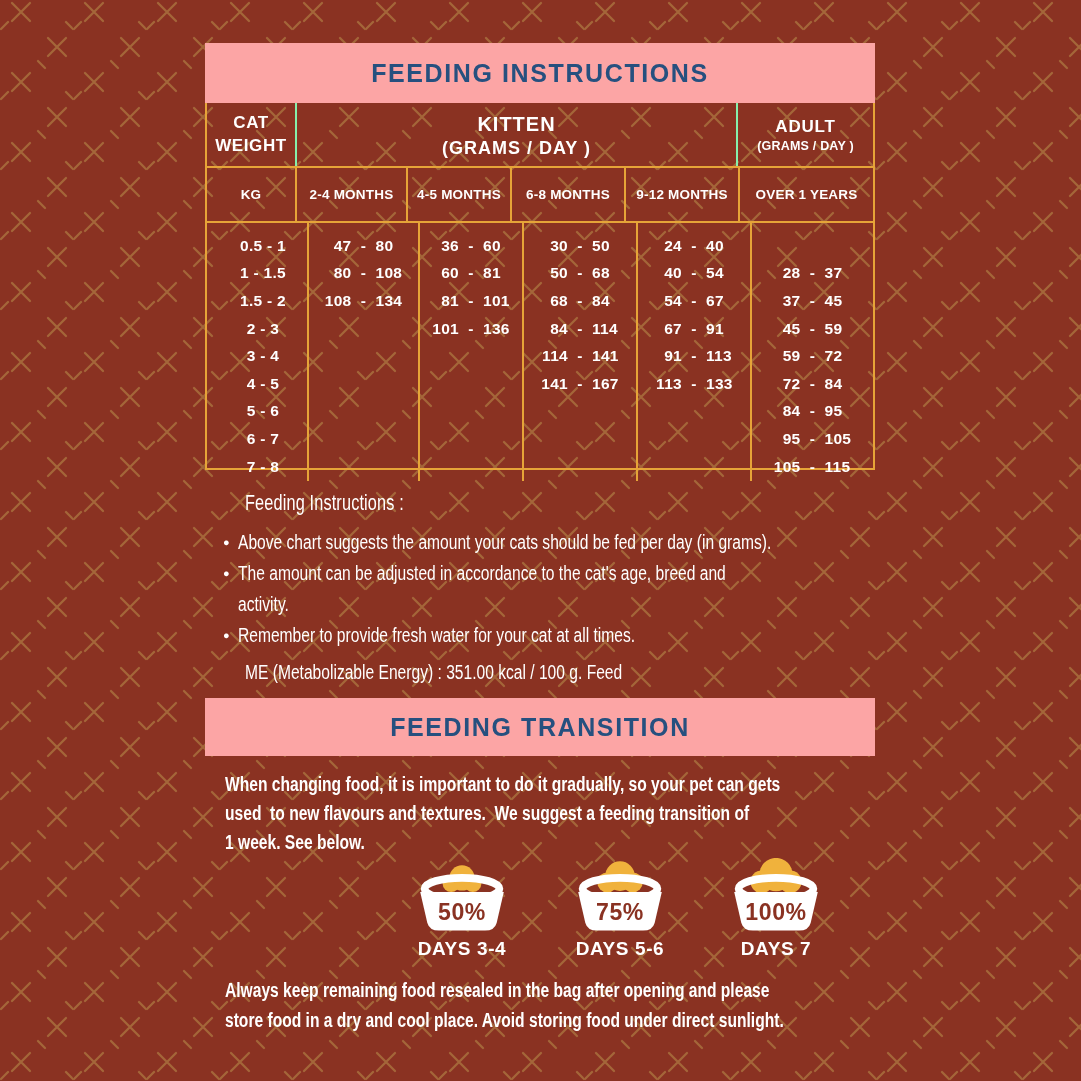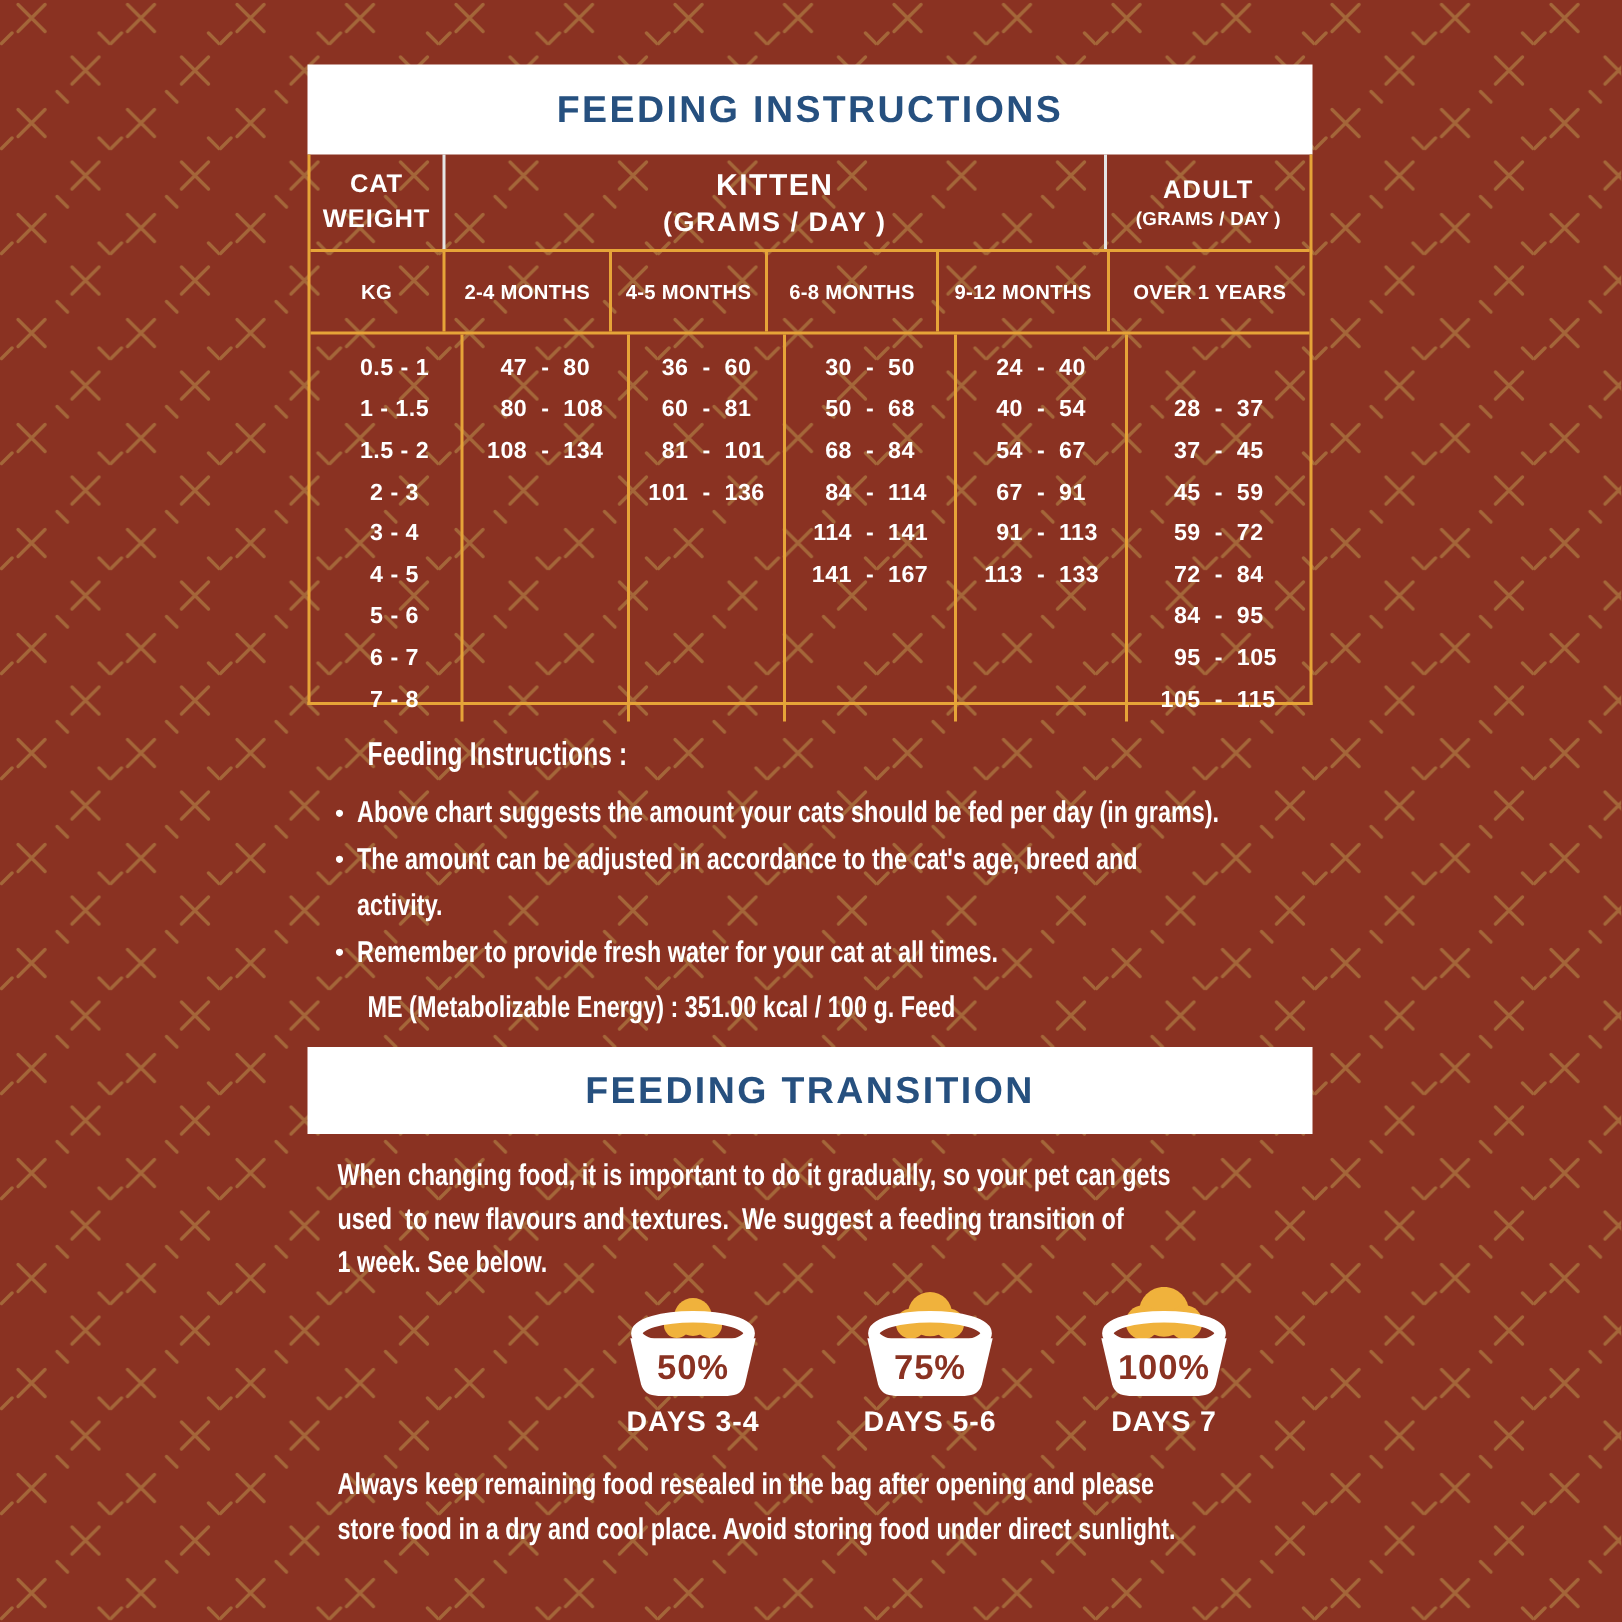--- a/index.html
+++ b/index.html
@@ -9,60 +9,60 @@
     background: #8a3222;
     overflow: hidden;
     font-family: "Liberation Sans", sans-serif;
   }
   .bgpattern { position:absolute; left:0; top:0; }
 
   .sheet { position:absolute; left:205px; top:43px; width:670px; height:1038px; }
 
   .band {
     position:absolute; left:0; width:670px; height:60px;
-    background:#ffffff; display:flex; align-items:center; justify-content:center;
+    background:#fca5a5; display:flex; align-items:center; justify-content:center;
   }
   #band1 { top:0; }
   #band2 { top:655px; height:58px; }
   .band-title {
     color:#26507f; font-weight:bold; font-size:25px; letter-spacing:1.6px;
   }
 
   
   .ftable {
     position:absolute; top:60px; left:0; width:670px; height:367px;
     border-left:2px solid #e6a438; border-right:2px solid #e6a438; border-bottom:2px solid #e6a438;
     color:#fff; font-weight:bold;
   }
   .hrow1 { display:grid; grid-template-columns:90px 441px 1fr; height:65px; border-bottom:2px solid #e6a438; }
   .hrow2 { display:grid; grid-template-columns:90px 111px 104px 114px 114px 1fr; height:55px; border-bottom:2px solid #e6a438; }
   .dgrid { display:grid; grid-template-columns:90px 111px 104px 114px 114px 1fr; height:258px;padding-left:12px; }
   .hcell, .h2cell { display:flex; flex-direction:column; align-items:center; justify-content:center; text-align:center; }
-  .hcell { border-right:2px solid #e5e5e5; }
+  .hcell { border-right:2px solid #86efac; }
   .hcell:last-child { border-right:none; }
   .h2cell { border-right:2px solid #e6a438; font-size:13.5px; letter-spacing:0.2px; }
   .h2cell:last-child { border-right:none; }
   .h-cat div  { font-size:17px; line-height:1.3; letter-spacing:0.6px; }
   .h-kitten .l1 { font-size:20px; letter-spacing:1px; line-height:1.35; }
   .h-kitten .l2 { font-size:18px; letter-spacing:1px; }
   .h-adult .l1 { font-size:17px; letter-spacing:0.8px; line-height:1.35; }
   .h-adult .l2 { font-size:12.5px; letter-spacing:0.2px; }
   .dcol { border-right:2px solid #e6a438; padding-top:9px; }
   .dcol:last-child { border-right:none; }
   .trow {
     height:27.6px; display:flex; align-items:center; justify-content:center;
     font-size:15.5px; letter-spacing:0.3px; color:#fff; font-weight:bold;
   }
   .trow.range { padding:0 11px; }
   .trow.range .n1 { flex:1; text-align:right; }
   .trow.range .dash { width:24px; text-align:center; }
   .trow.range .n2 { flex:1; text-align:left; }
 
   
-  .notes { position:absolute; top:447px; left:0; width:670px; color:#fff; font-weight:bold; }
+  .notes { position:absolute; top:447px; left:0; width:670px; color:#fff; font-weight:normal; }
   .notes-heading {
     margin-left:40px; font-size:22px; letter-spacing:0.2px;
     transform:scaleX(0.74); transform-origin:left center; white-space:pre;
   }
   .bullets { margin:11px 0 0 18px; }
   .bullet { display:flex; }
   .bullet .dot { width:15px; flex:none; font-size:11px; line-height:31px; }
   .blines { transform:scaleX(0.78); transform-origin:left top; white-space:pre; font-size:20px; line-height:31px; }
   .me-line {
     margin:10px 0 0 40px; font-size:20px;

